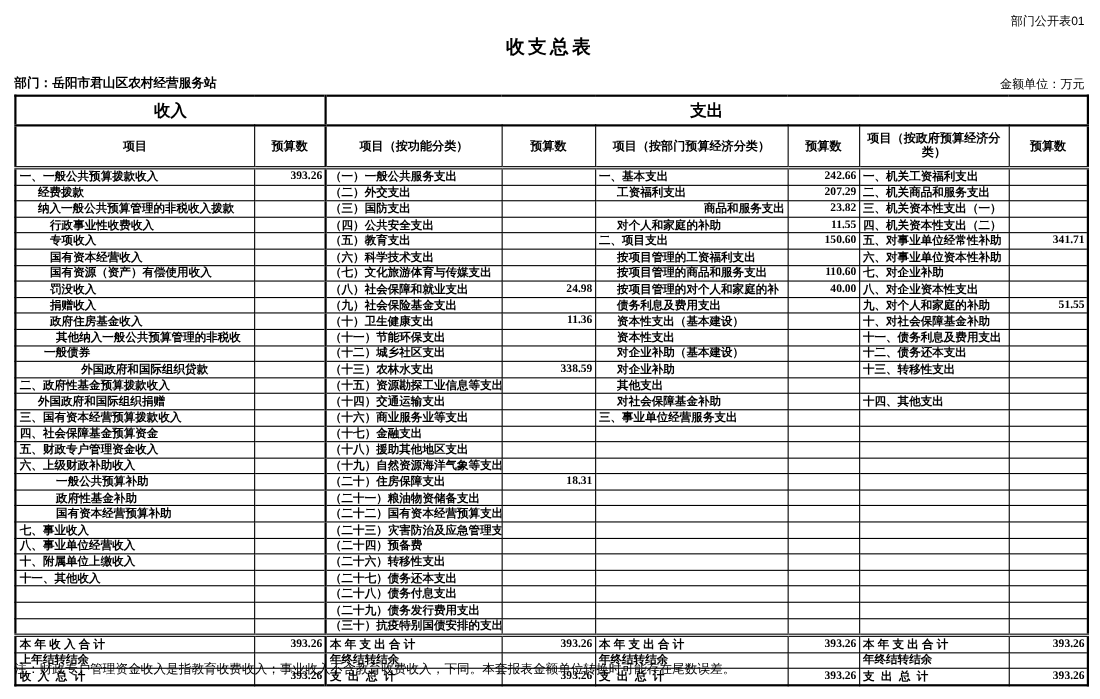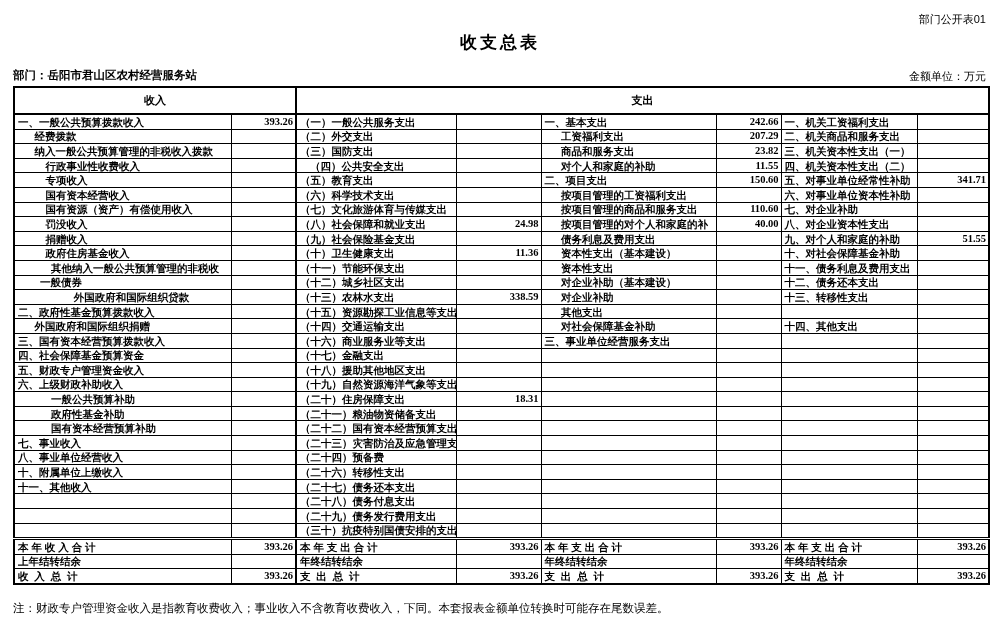--- a/index.html
+++ b/index.html
@@ -6,21 +6,21 @@
     font-family:"Liberation Sans","DejaVu Sans",sans-serif;overflow:hidden;position:relative;}
   .doc-label{position:absolute;top:12px;right:14px;font-size:11px;}
   .title{position:absolute;top:31px;left:0;width:1000px;text-align:center;
     font-size:17px;font-weight:bold;letter-spacing:3px;}
   .dept-line{position:absolute;top:68px;left:13px;font-size:11.5px;font-weight:bold;}
   .unit-line{position:absolute;top:69px;right:14px;font-size:11px;}
   table.main{position:absolute;top:86px;left:13px;width:975px;border-collapse:collapse;
     table-layout:fixed;border:2px solid #000;}
   td,th{border:1px solid #000;overflow:hidden;padding:0 2px;}
   th{font-weight:bold;}
-  tr.h1 th{height:25px;font-size:11px;border-bottom:2px solid #000;}
+  tr.h1 th{height:25px;font-size:15px;border-bottom:2px solid #000;}
   tr.h2 th{height:36px;font-size:11px;line-height:1.15;white-space:normal;border-bottom:3px double #000;}
   tr.body-row td{height:13.6px;font-size:10.5px;line-height:12px;font-weight:bold;}
   tr.total-row td{height:13.5px;font-size:10.5px;line-height:12px;font-weight:bold;}
   tr.total-row.first td{border-top:3px double #000;}
   td.t-label{text-align:left;white-space:pre;}
   td.t-num{text-align:right;white-space:nowrap;
     font-family:"Liberation Serif","DejaVu Serif",serif;font-size:11px;font-weight:bold;}
   .split-l{border-left:2px solid #000 !important;}
   .note{position:absolute;top:601px;left:13px;width:975px;font-size:11.5px;
     font-family:"Liberation Serif","DejaVu Serif",serif;white-space:nowrap;}
@@ -42,20 +42,30 @@
     <col style="width:175px">
       <col style="width:65px">
     <col style="width:136px">
       <col style="width:72px">
   </colgroup>
   <tbody>
       <tr class="h1">
     <th colspan="2">收入</th>
     <th colspan="6" class="split-l">支出</th>
   </tr>
+  <tr class="h2">
+    <th>项目</th>
+    <th>预算数</th>
+    <th class="split-l">项目（按功能分类）</th>
+    <th>预算数</th>
+    <th>项目（按部门预算经济分类）</th>
+    <th>预算数</th>
+    <th>项目（按政府预算经济分类）</th>
+    <th>预算数</th>
+  </tr>
   </tbody>
     <tbody id="tbody">
       <tr class="body-row">
         <td class="t-label" style="padding-left: 3px;">一、一般公共预算拨款收入</td>
         <td class="t-num">393.26</td>
         <td class="t-label split-l" style="padding-left: 3px;">（一）一般公共服务支出</td>
         <td class="t-num"></td>
         <td class="t-label" style="padding-left: 3px;">一、基本支出</td>
         <td class="t-num">242.66</td>
         <td class="t-label" style="padding-left: 3px;">一、机关工资福利支出</td>
@@ -69,29 +79,29 @@
         <td class="t-label" style="padding-left: 19.5px;">工资福利支出</td>
         <td class="t-num">207.29</td>
         <td class="t-label" style="padding-left: 3px;">二、机关商品和服务支出</td>
         <td class="t-num"></td>
       </tr>
       <tr class="body-row">
         <td class="t-label" style="padding-left: 19.5px;">纳入一般公共预算管理的非税收入拨款</td>
         <td class="t-num"></td>
         <td class="t-label split-l" style="padding-left: 3px;">（三）国防支出</td>
         <td class="t-num"></td>
-        <td class="t-label" style="padding-left: 19.5px;">商品和服务支出</td>
+        <td class="t-label" style="padding-left: 19.5px; text-align: right;">商品和服务支出</td>
         <td class="t-num">23.82</td>
         <td class="t-label" style="padding-left: 3px;">三、机关资本性支出（一）</td>
         <td class="t-num"></td>
       </tr>
       <tr class="body-row">
         <td class="t-label" style="padding-left: 30.5px; margin-left: 20px;">行政事业性收费收入</td>
         <td class="t-num"></td>
-        <td class="t-label split-l" style="padding-left: 13px;">（四）公共安全支出</td>
+        <td class="t-label split-l" style="padding-left: 3px;">（四）公共安全支出</td>
         <td class="t-num"></td>
         <td class="t-label" style="padding-left: 19.5px;">对个人和家庭的补助</td>
         <td class="t-num">11.55</td>
         <td class="t-label" style="padding-left: 3px;">四、机关资本性支出（二）</td>
         <td class="t-num"></td>
       </tr>
       <tr class="body-row">
         <td class="t-label" style="padding-left: 30.5px;">专项收入</td>
         <td class="t-num"></td>
         <td class="t-label split-l" style="padding-left: 3px;">（五）教育支出</td>

